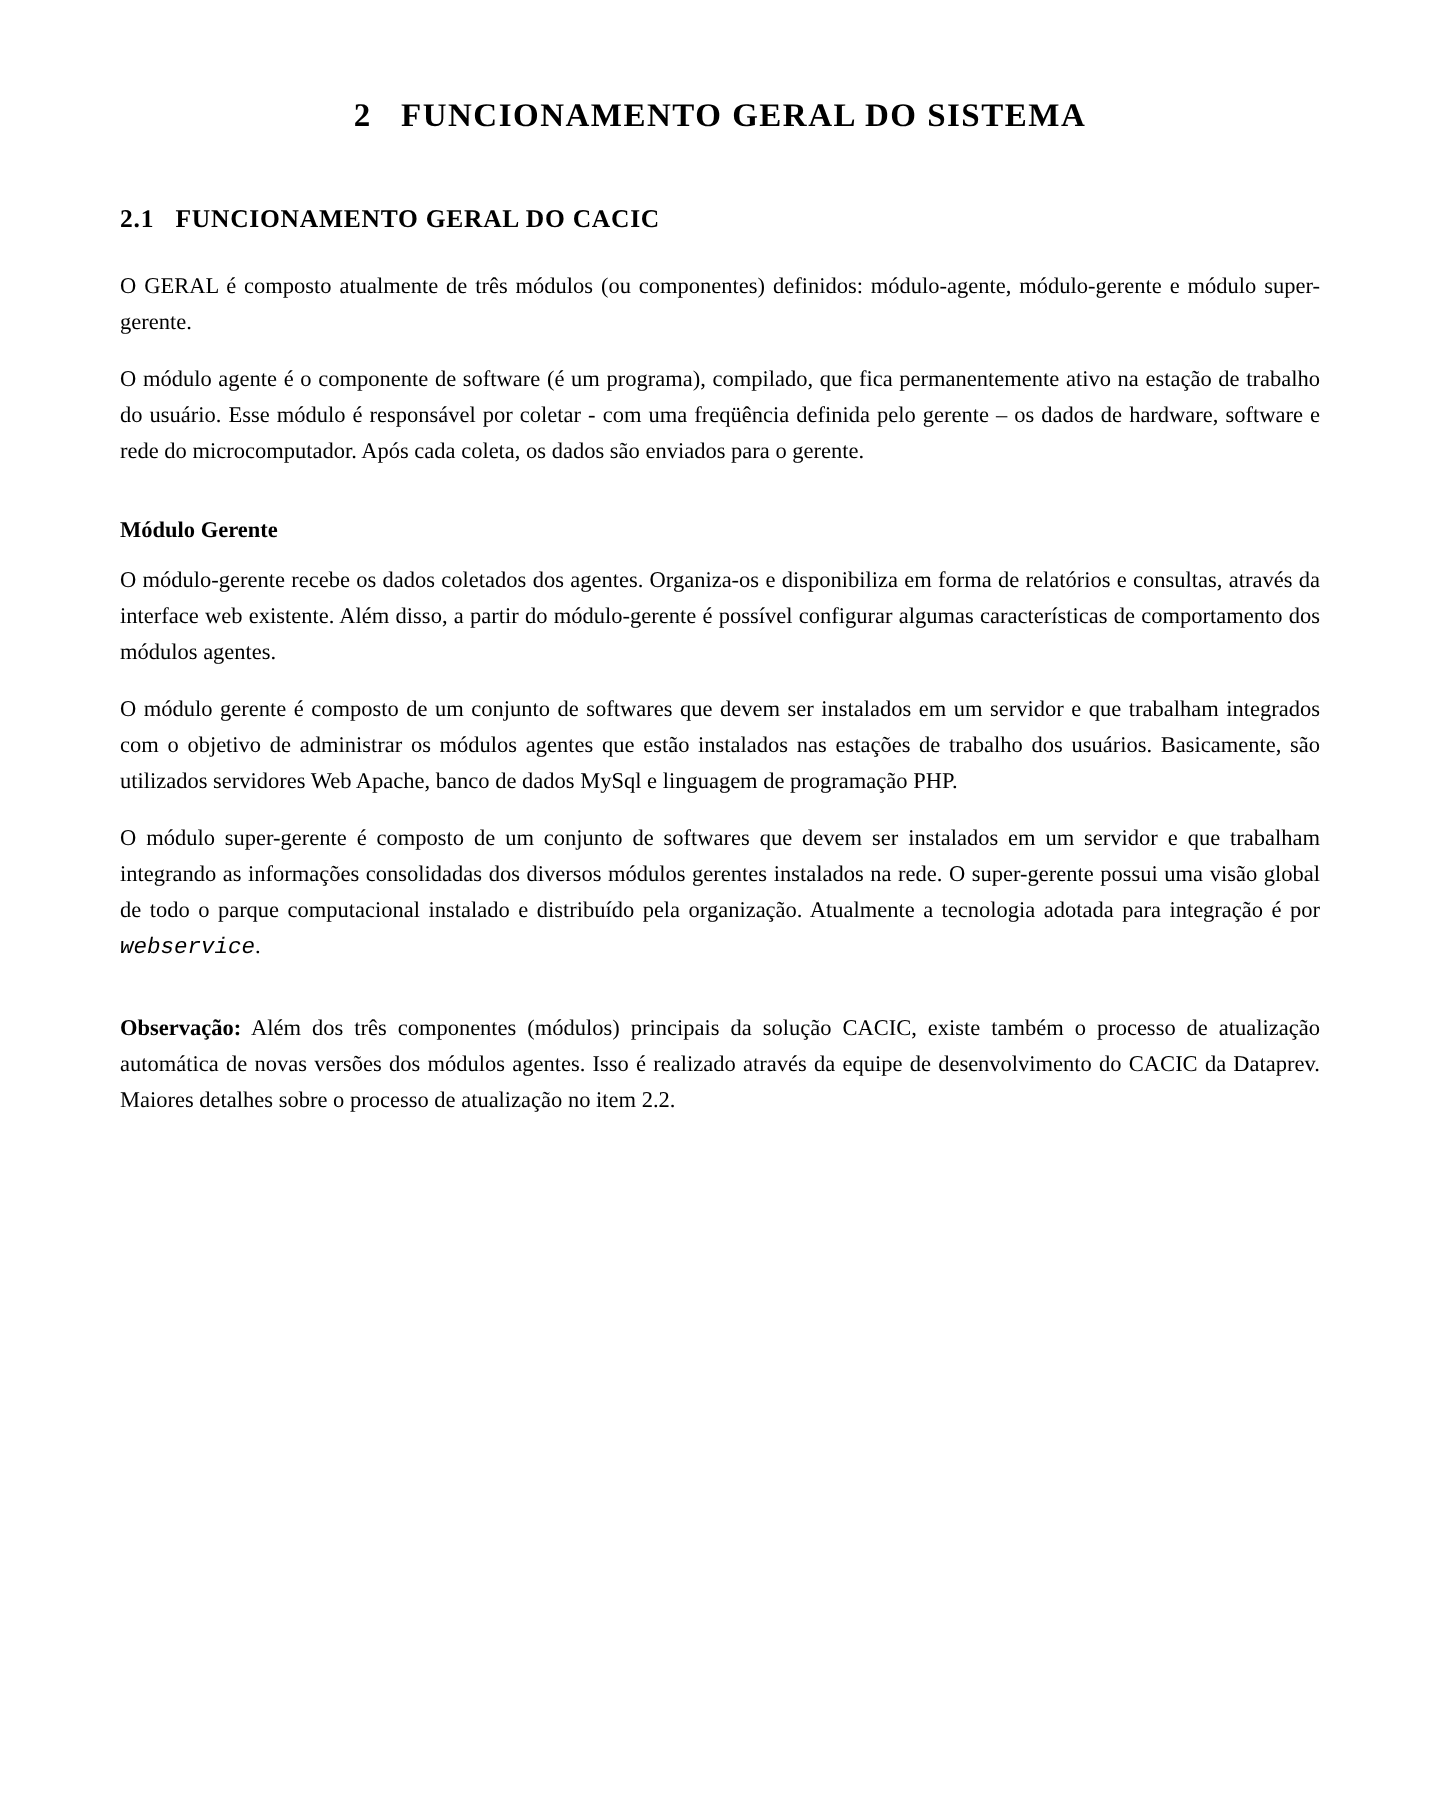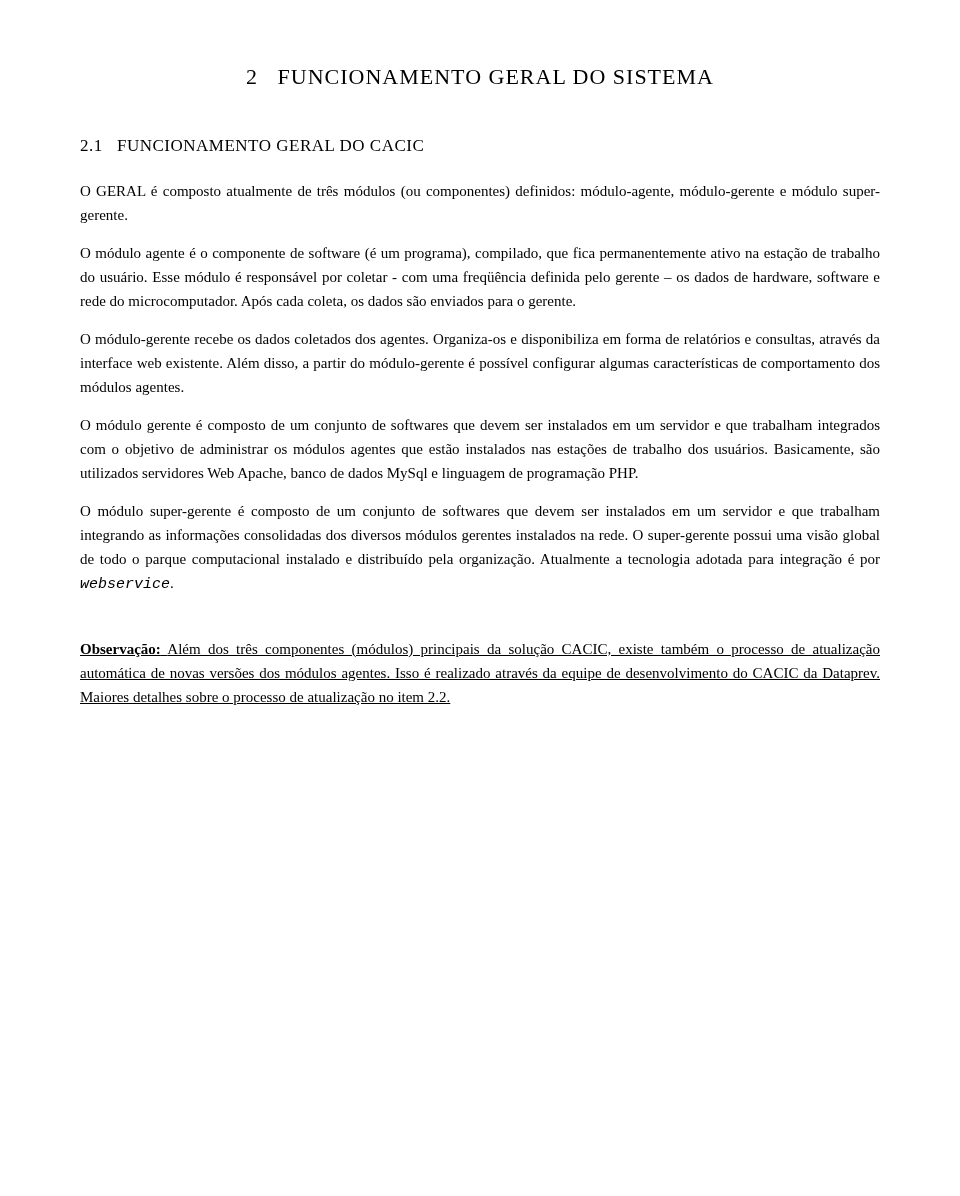--- a/index.html
+++ b/index.html
@@ -14,29 +14,29 @@
       font-size: 15px;
       color: #000000;
       width: 960px;
       min-height: 1196px;
       padding: 60px 80px 60px 80px;
       line-height: 1.5;
     }
 
     .chapter-heading {
       font-size: 22px;
-      font-weight: normal;
+      font-weight: bold;
       text-align: center;
       margin-bottom: 40px;
       letter-spacing: 1px;
     }
 
     .section-heading {
       font-size: 17px;
-      font-weight: normal;
+      font-weight: bold;
       margin-bottom: 20px;
       letter-spacing: 0.5px;
     }
 
     .subsection-heading {
       font-size: 15px;
       font-weight: bold;
       margin-top: 30px;
       margin-bottom: 10px;
     }
@@ -71,29 +71,30 @@
   <span>2.1</span>&nbsp;&nbsp;&nbsp;<span>FUNCIONAMENTO GERAL DO CACIC</span>
 </div>
 
 <p class="body-text">O GERAL é composto atualmente de três módulos (ou componentes) definidos: módulo-agente, módulo-gerente e módulo super-gerente.</p>
 
 <div class="section-block">
   <p class="body-text">O módulo agente é o componente de software (é um programa), compilado, que fica permanentemente ativo na estação de trabalho do usuário. Esse módulo é responsável por coletar - com uma freqüência definida pelo gerente – os dados de hardware, software e rede do microcomputador. Após cada coleta, os dados são enviados para o gerente.</p>
 </div>
 
 <div class="section-block">
+  <p class="subsection-heading">Módulo Gerente</p>
   <p class="body-text">O módulo-gerente recebe os dados coletados dos agentes. Organiza-os e disponibiliza em forma de relatórios e consultas, através da interface web existente. Além disso, a partir do módulo-gerente é possível configurar algumas características de comportamento dos módulos agentes.</p>
   <p class="body-text">O módulo gerente é composto de um conjunto de softwares que devem ser instalados em um servidor e que trabalham integrados com o objetivo de administrar os módulos agentes que estão instalados nas estações de trabalho dos usuários. Basicamente, são utilizados servidores Web Apache, banco de dados MySql e linguagem de programação PHP.</p>
 </div>
 
 <div class="section-block">
   <p class="body-text">
     <span>O módulo super-gerente é composto de um conjunto de softwares que devem ser instalados em um servidor e que trabalham integrando as informações consolidadas dos diversos módulos gerentes instalados na rede. O super-gerente possui uma visão global de todo o parque computacional instalado e distribuído pela organização. Atualmente a tecnologia adotada para integração é por </span><span class="italic">webservice</span><span>.</span>
   </p>
 </div>
 
-<div class="section-block" style="margin-top: 40px; text-decoration: underline;">
+<div class="section-block" style="margin-top: 30px;">
   <p class="body-text">
     <span class="observation-label">Observação:</span>
     <span> </span>
     <span>Além dos três componentes (módulos) principais da solução CACIC, existe também o processo de atualização automática de novas versões dos módulos agentes. Isso é realizado através da equipe de desenvolvimento do CACIC da Dataprev. Maiores detalhes sobre o processo de atualização no item 2.2.</span>
   </p>
 </div>
 
 </body></html>

